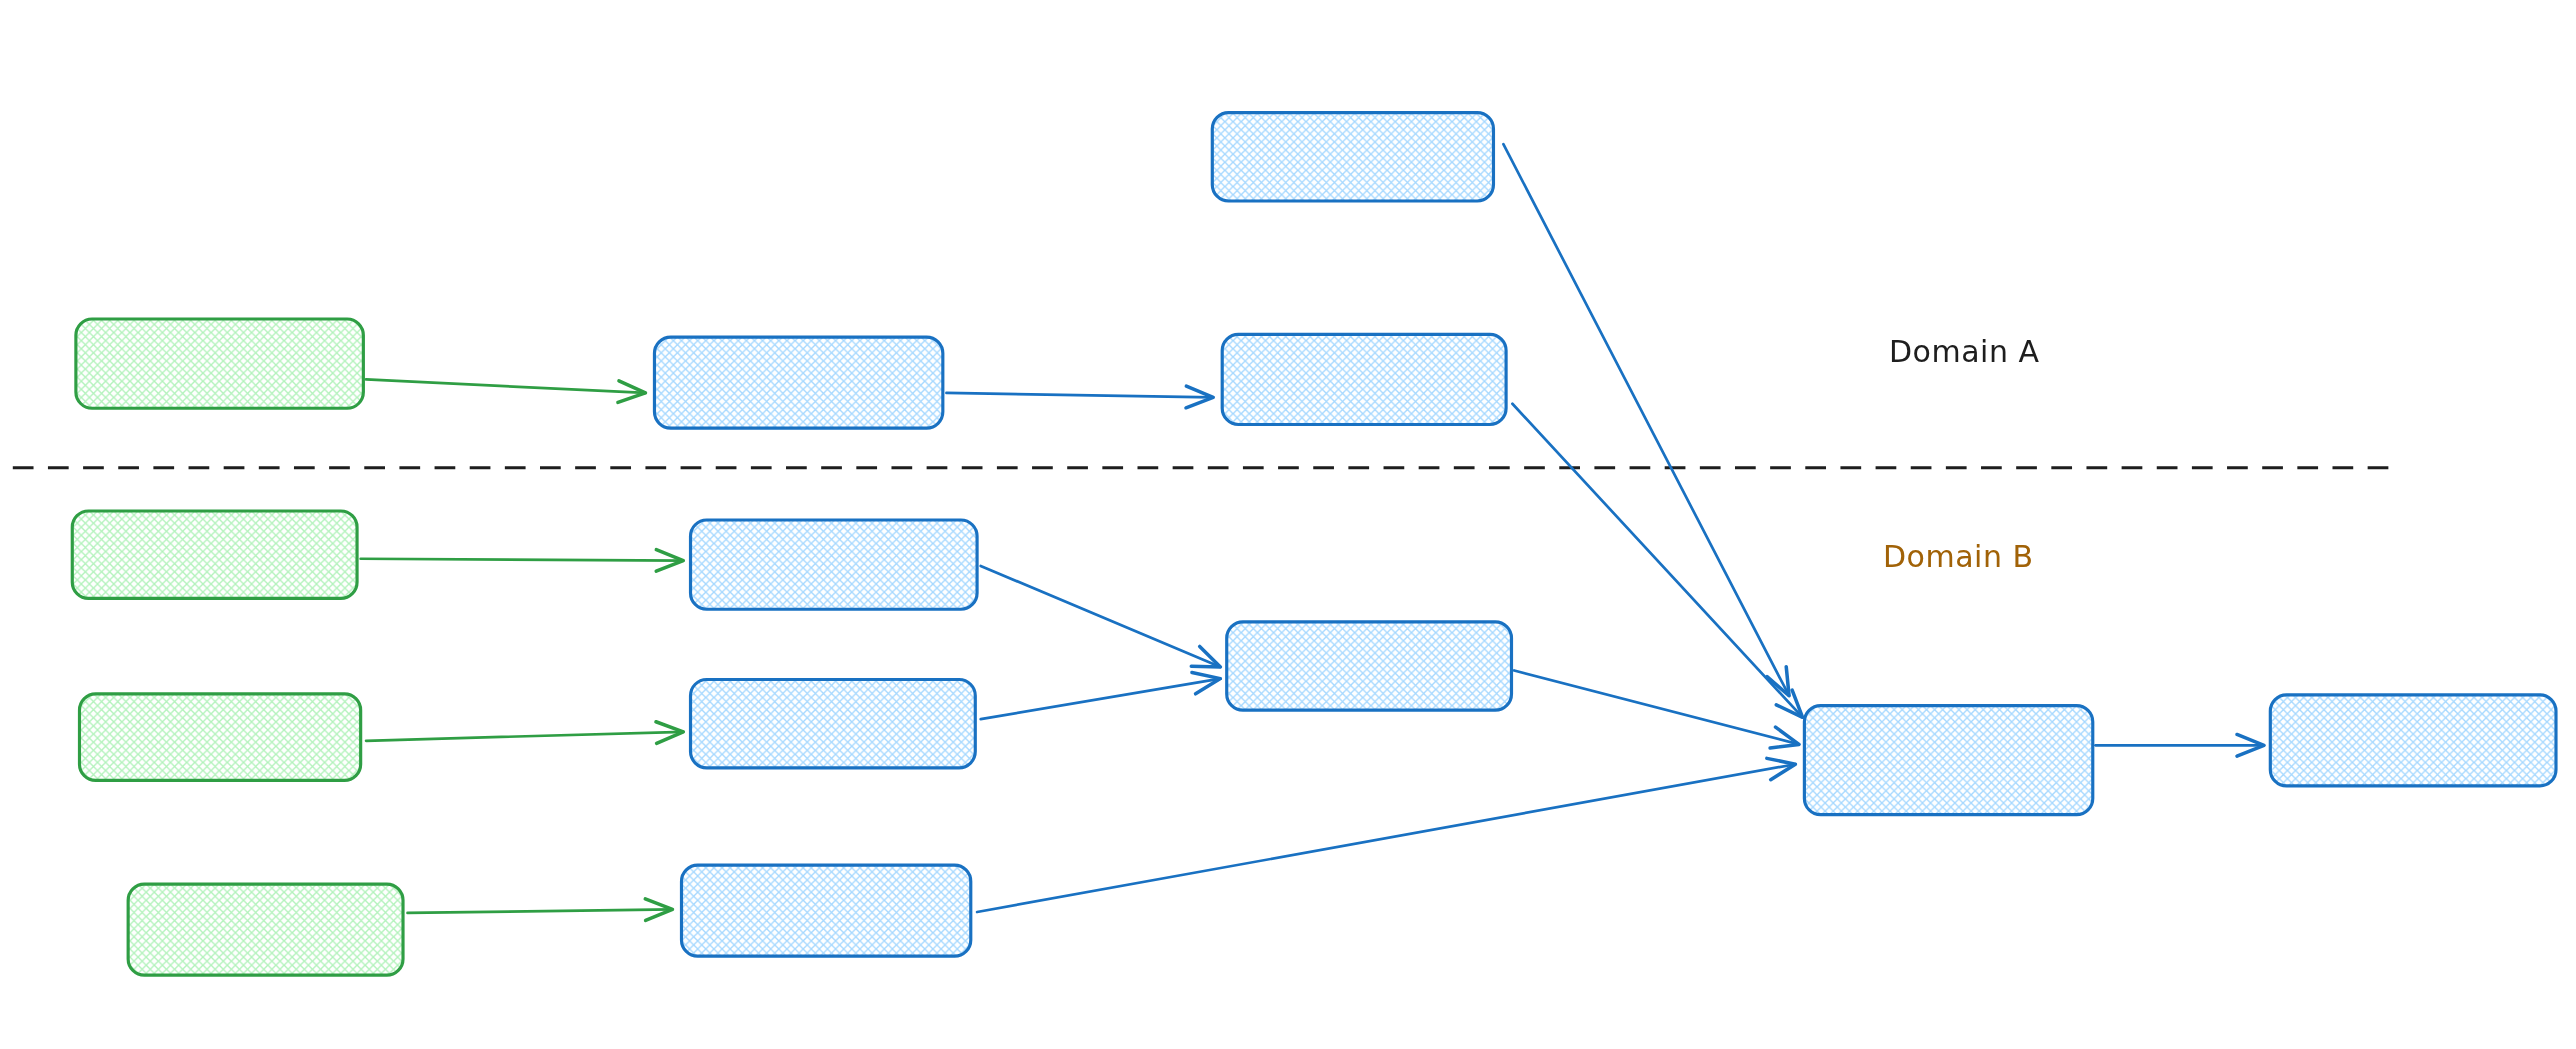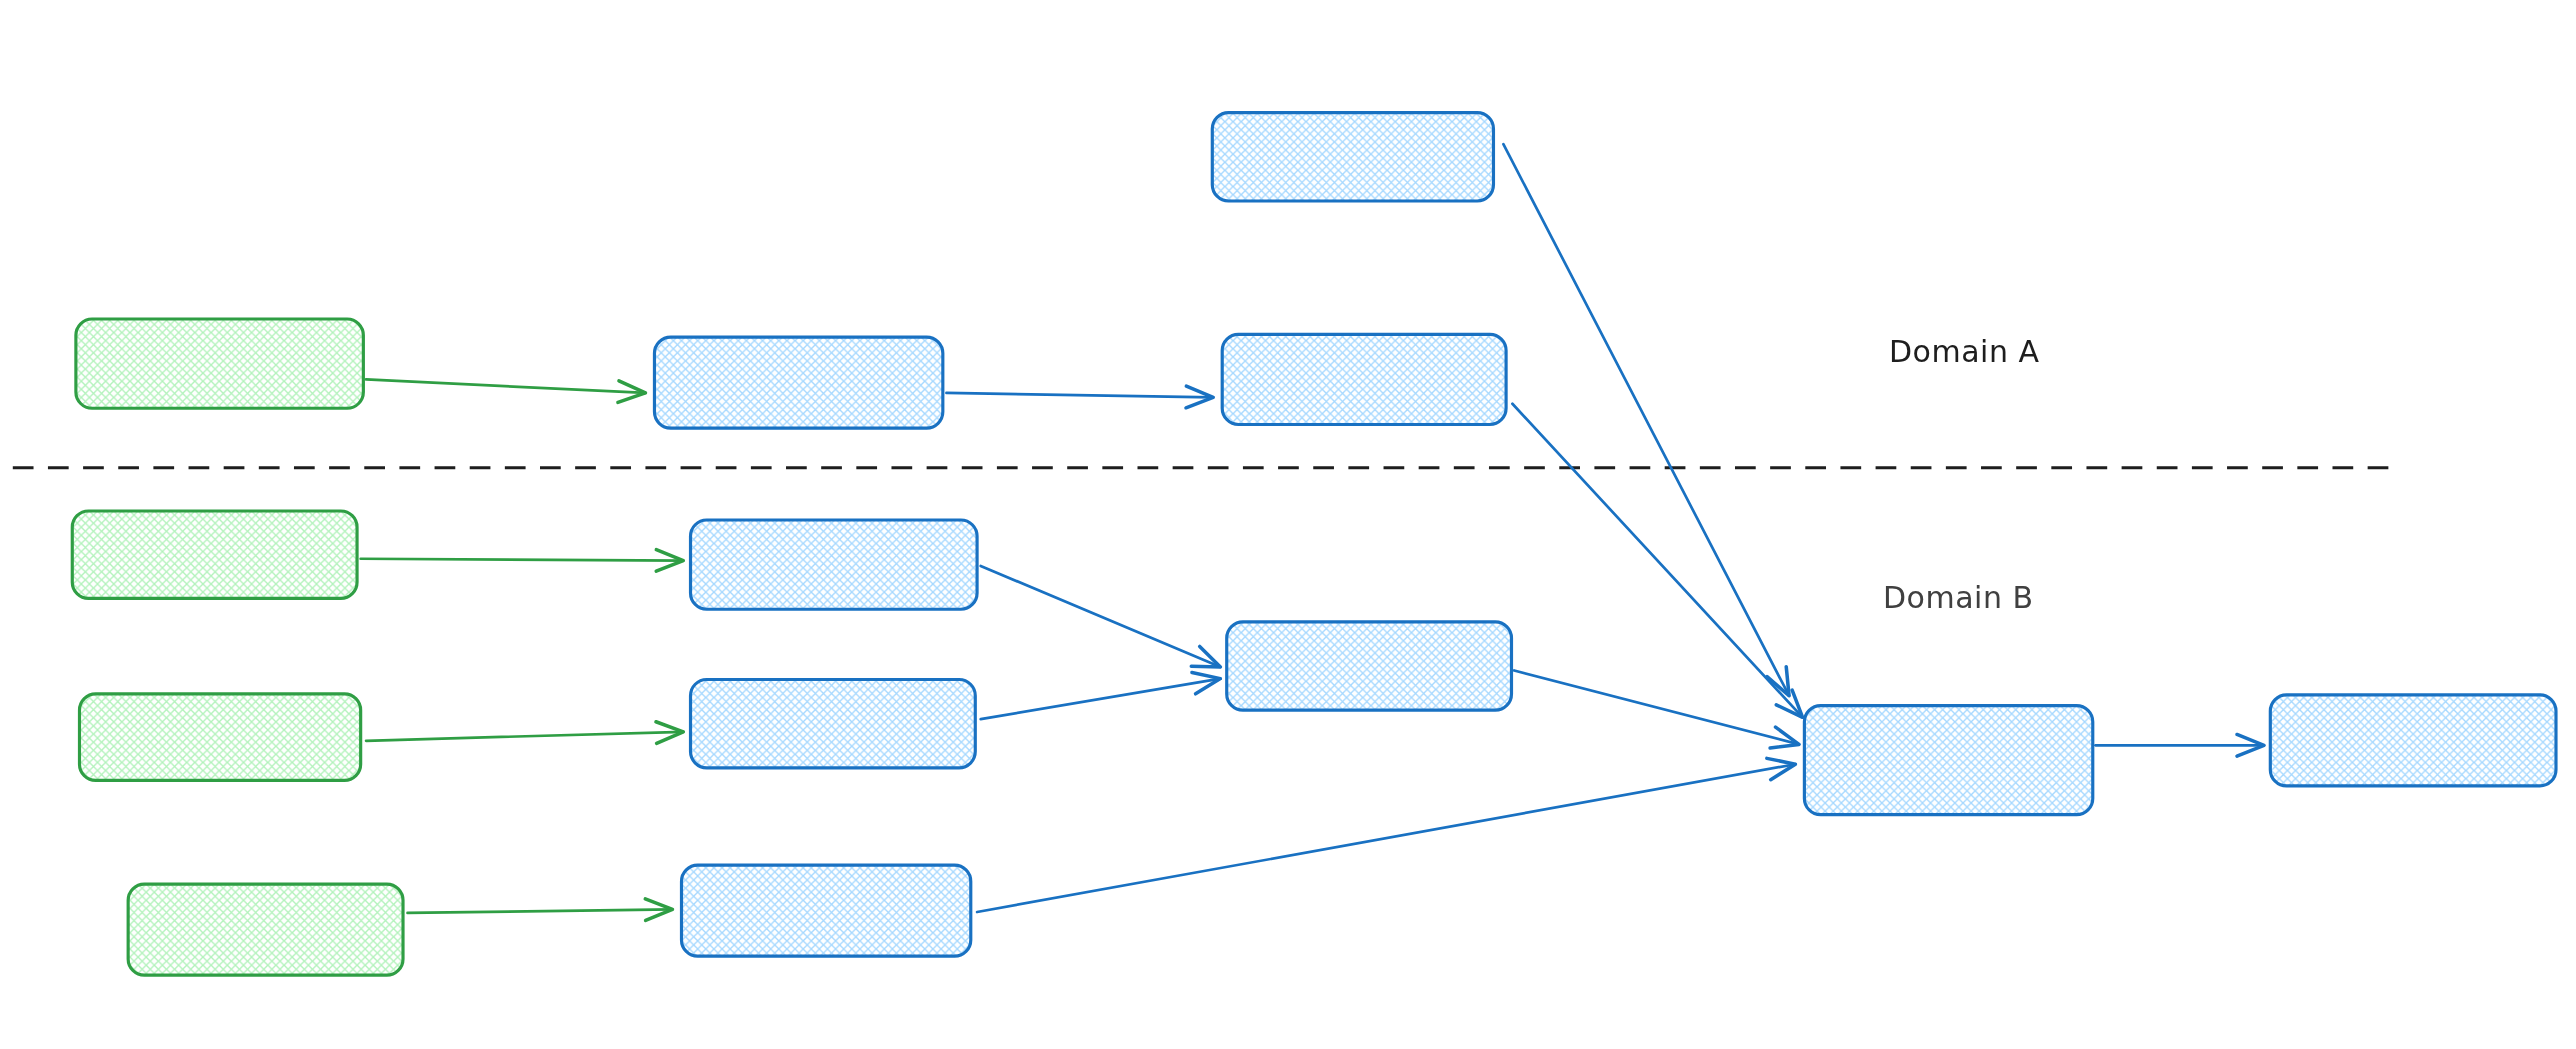--- a/index.html
+++ b/index.html
@@ -93,15 +93,15 @@
         <line x1="1088" y1="628" x2="1354" y2="740" class="edge-line" stroke="#1971c2" marker-end="url(#arrow-blue)"></line>
         <line x1="1088" y1="798" x2="1354" y2="753" class="edge-line" stroke="#1971c2" marker-end="url(#arrow-blue)"></line>
         <line x1="1680" y1="744" x2="1996" y2="826" class="edge-line" stroke="#1971c2" marker-end="url(#arrow-blue)"></line>
         <line x1="452" y1="1013" x2="746" y2="1009" class="edge-line" stroke="#2f9e44" marker-end="url(#arrow-green)"></line>
         <line x1="1084" y1="1012" x2="1992" y2="848" class="edge-line" stroke="#1971c2" marker-end="url(#arrow-blue)"></line>
         <line x1="2325" y1="827" x2="2512" y2="827" class="edge-line" stroke="#1971c2" marker-end="url(#arrow-blue)"></line>
       </g>
   </svg>
 
   <div class="region-label" id="label-domain-a" style="color: rgb(30, 30, 30);">Domain A</div>
-  <div class="region-label" id="label-domain-b" style="color: #404040; margin-top: 41px;">Domain B</div>
+  <div class="region-label" id="label-domain-b" style="color: #a16207;">Domain B</div>
 </div>
 
 
 </body></html>

